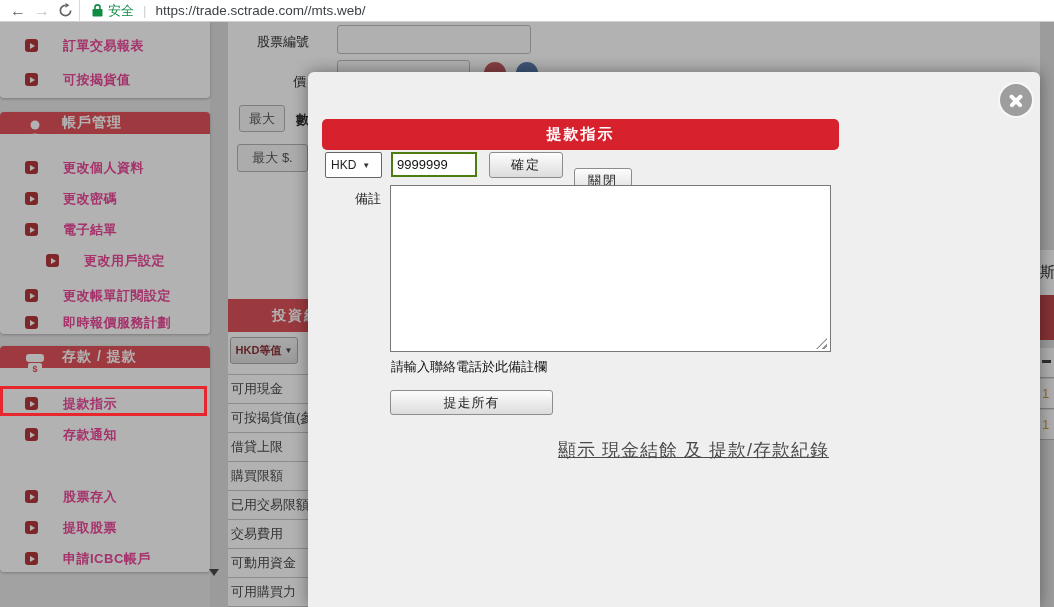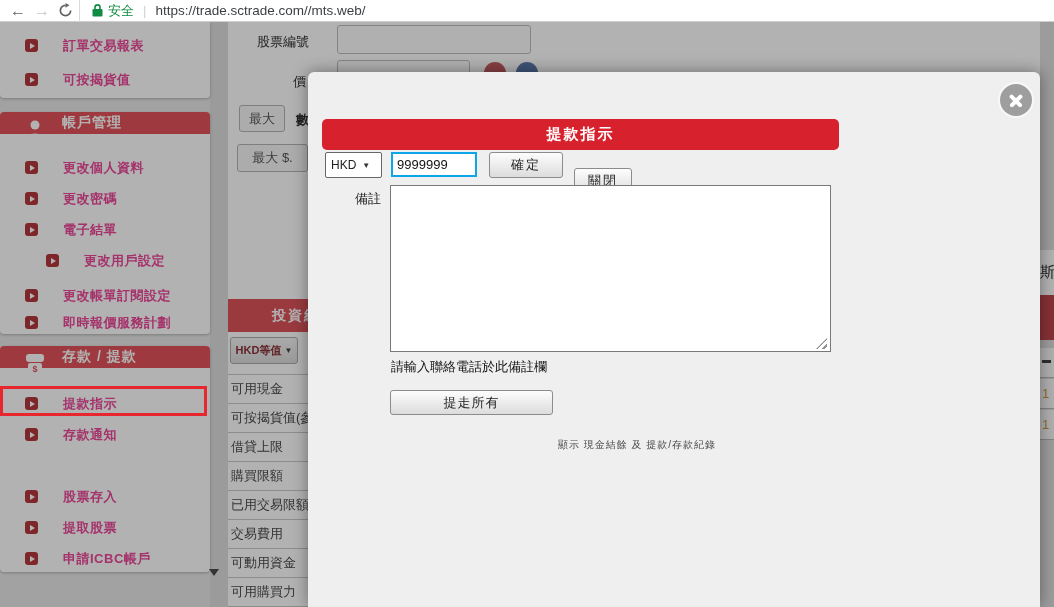--- a/index.html
+++ b/index.html
@@ -82,36 +82,36 @@
   .m-close .xbar { position:absolute; left:8px; top:14.5px; width:16px; height:3.5px; background:#fff; border-radius:2px; }
   .m-close .xbar.a { transform:rotate(45deg); }
   .m-close .xbar.b { transform:rotate(-45deg); }
   .m-header { position:absolute; left:14px; top:47px; width:517px; height:31px; background:#d7212d; border-radius:5px;
               color:#fff; font-weight:bold; font-size:15px; display:flex; align-items:center; justify-content:center;
               letter-spacing:2px; }
   .m-select { position:absolute; left:17px; top:80px; width:57px; height:26px; background:#fff;
               border:1px solid #666; border-radius:2px; display:flex; align-items:center; cursor:pointer; }
   .m-select .sel-txt { font-size:12px; color:#222; margin-left:5px; }
   .m-select .caret { font-size:8px; color:#333; margin-left:6px; }
-  .m-amount { position:absolute; left:83px; top:80px; width:86px; height:25px; border:2px solid #0ea5e9;
+  .m-amount { position:absolute; left:83px; top:80px; width:86px; height:25px; border:2px solid #4d7c0f;
               font-size:13px; color:#111; padding-left:4px; font-family:"Liberation Sans","DejaVu Sans",sans-serif; }
   .m-btn { position:absolute; height:26px; background:linear-gradient(#fdfdfd,#dcdcdc); border:1px solid #8c8c8c;
            border-radius:3px; font-size:13px; color:#222; display:flex; align-items:center; justify-content:center;
            cursor:pointer; letter-spacing:2px; }
   .m-btn.confirm { left:181px; top:80px; width:74px; }
   .m-btn.close { left:266px; top:96px; width:58px; }
   .m-remark-label { position:absolute; left:47px; top:118px; font-size:13px; color:#222; }
   .m-textarea { position:absolute; left:82px; top:113px; width:441px; height:167px; background:#fff;
                 border:1px solid #787878; resize:none; font-family:"Liberation Sans","DejaVu Sans",sans-serif; font-size:13px; }
   .resize-grip { position:absolute; left:508px; top:266px; width:11px; height:11px; pointer-events:none;
                  background:repeating-linear-gradient(135deg, transparent 0 3px, #909090 3px 4.5px); 
                  clip-path:polygon(100% 0, 100% 100%, 0 100%); }
   .m-hint { position:absolute; left:83px; top:286px; font-size:13px; color:#111; }
   .m-btn.withdraw-all { left:82px; top:318px; width:163px; height:25px; letter-spacing:1px; }
-  .m-link { position:absolute; left:250px; top:366px; font-size:10px; color:#4a4a4a; 
+  .m-link { position:absolute; left:250px; top:366px; font-size:18px; color:#4a4a4a; text-decoration:underline;
             letter-spacing:1px; cursor:pointer; }
 </style>
 </head>
 <body>
 
 <div class="screen">
 
   <div class="browser-bar">
     <div class="nav-ico back">←</div>
     <div class="nav-ico fwd">→</div>

